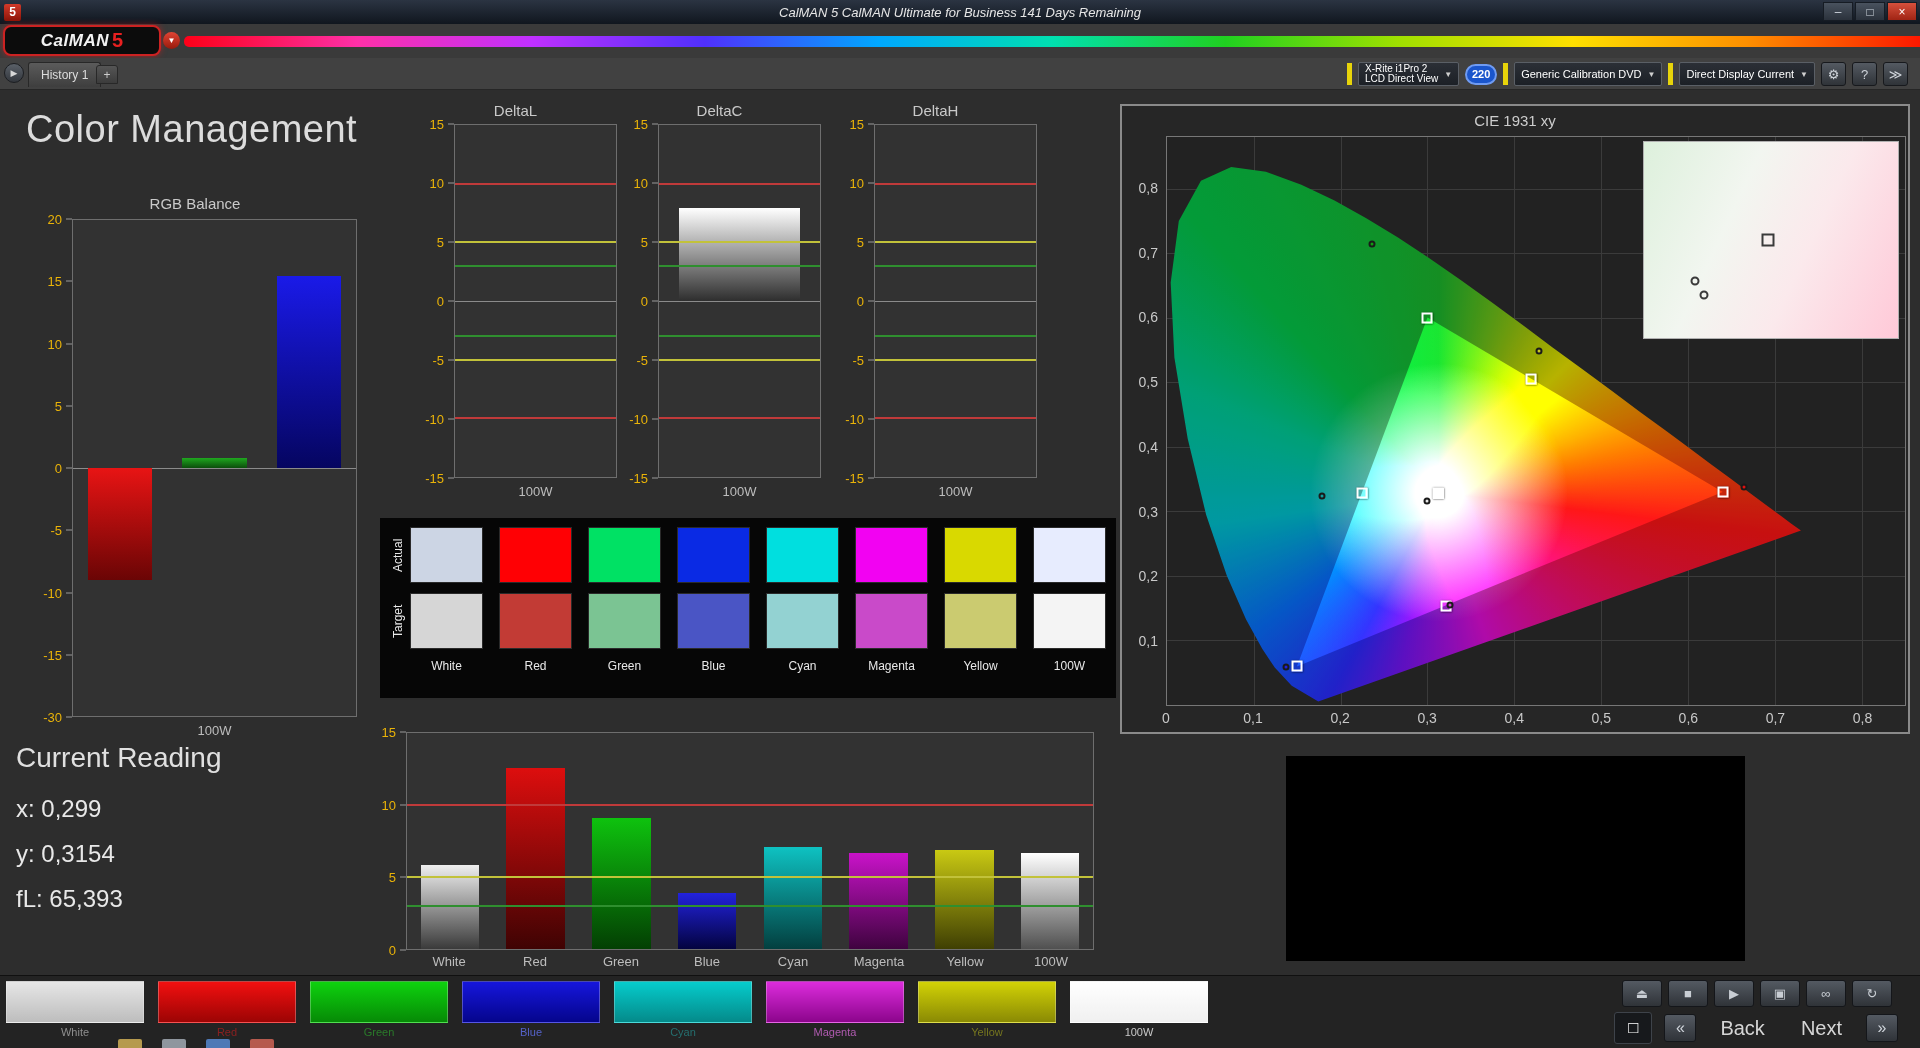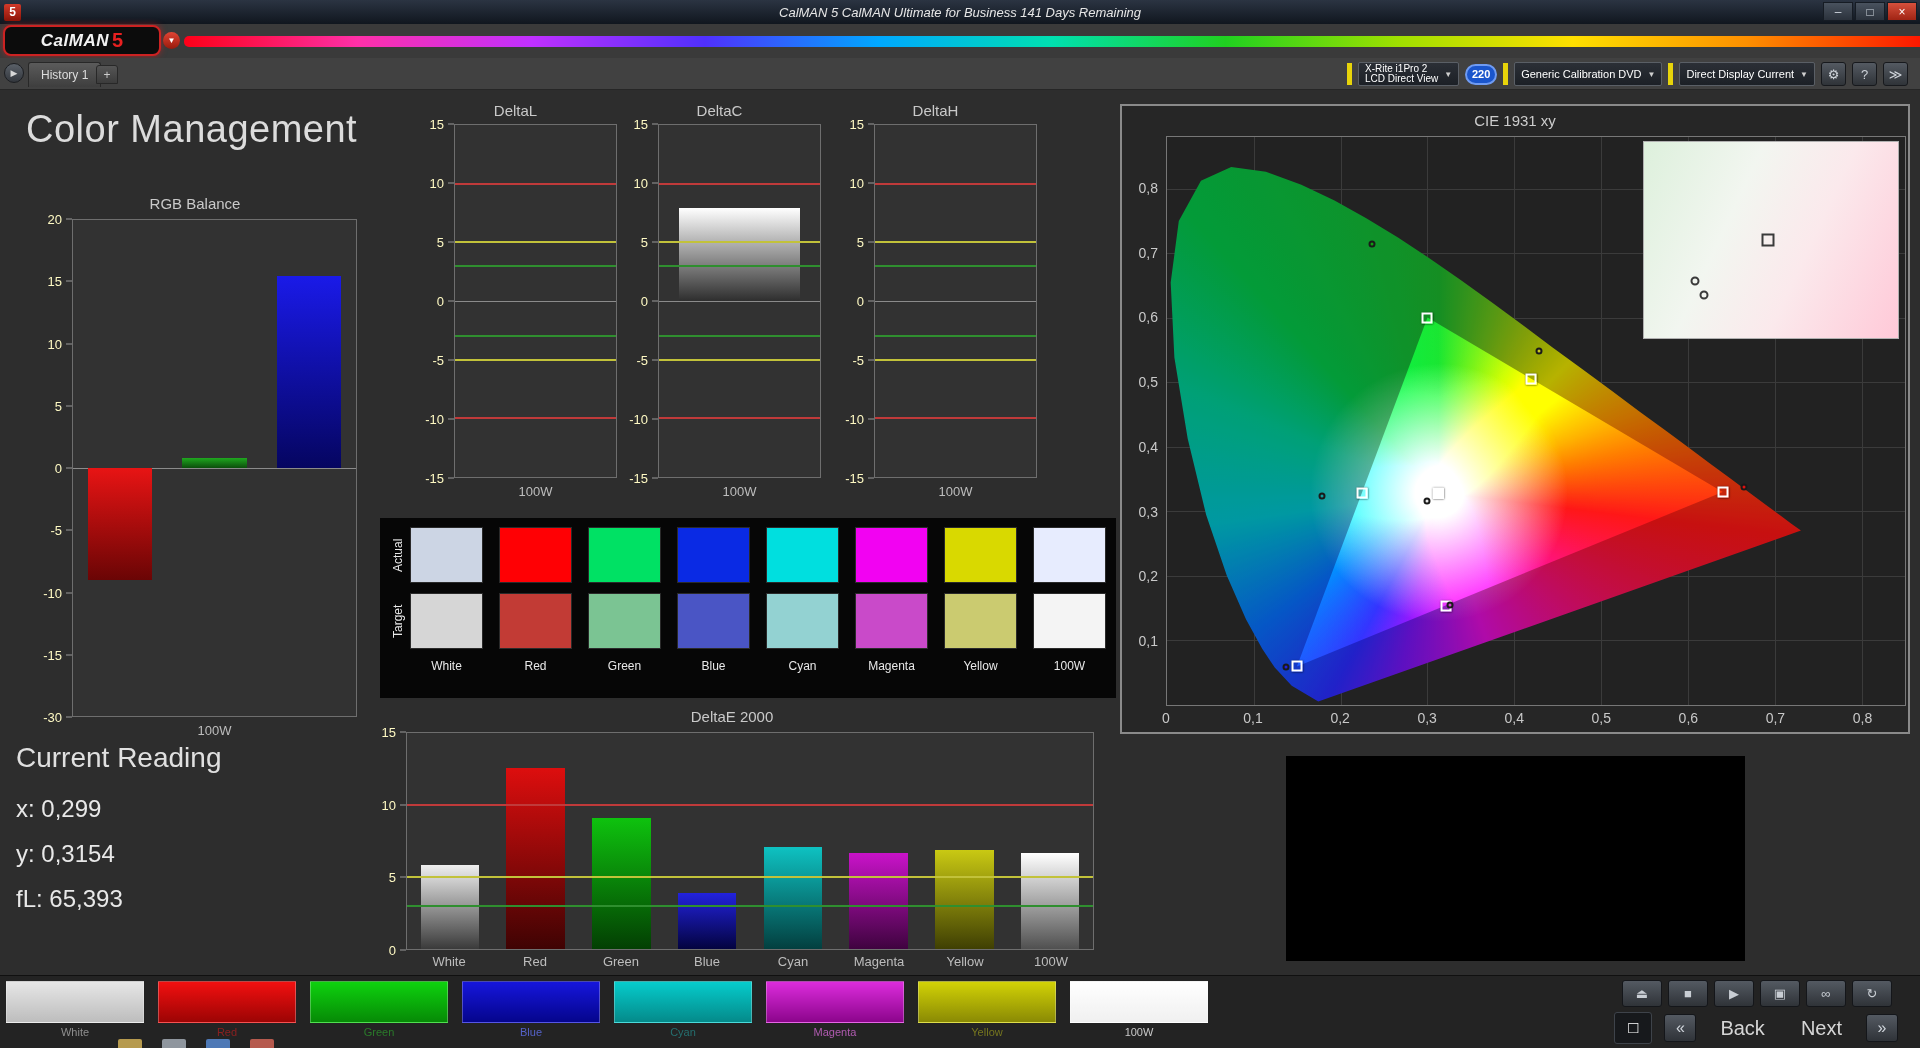--- a/index.html
+++ b/index.html
@@ -54,21 +54,21 @@
 
   
   .main { position:absolute; left:0; top:90px; width:1920px; height:885px; background:#2d2d2d; }
   .page-heading { position:absolute; left:26px; top:18px; color:#dcdcdc; font-size:38px; font-weight:400; letter-spacing:.5px; }
 
   
   .chart { position:absolute; }
   .chart-title { position:absolute; top:0; left:0; right:0; text-align:center; color:#c9c9c9; font-size:15px; }
   .plot { position:absolute; background:#323232; border:1px solid #6e6e6e; overflow:hidden; }
   .yaxis { position:absolute; }
-  .ytick { position:absolute; right:10px; transform:translateY(-50%); color:#fef9c3; font-size:13px; }
+  .ytick { position:absolute; right:10px; transform:translateY(-50%); color:#eab308; font-size:13px; }
   .tickmark { position:absolute; right:0; width:6px; height:1px; background:#9a9a9a; transform:translateY(-50%); }
   .zeroline { position:absolute; left:0; right:0; height:1px; background:#8b8b8b; }
   .refline { position:absolute; left:0; right:0; height:2px; transform:translateY(-1px); }
   .bar { position:absolute; }
   .xaxis { position:absolute; }
   .xcat { position:absolute; transform:translateX(-50%); color:#bdbdbd; font-size:13px; white-space:nowrap; }
   .xlabel-c { width:100%; text-align:center; color:#bdbdbd; font-size:13px; }
 
   #rgb-chart { left:20px; top:105px; width:350px; height:566px; }
   #rgb-chart .plot  { left:52px; top:24px; width:285px; height:498px; }
@@ -384,21 +384,20 @@
             <div class="cc-name">Blue</div>
             <div class="cc-name">Cyan</div>
             <div class="cc-name">Magenta</div>
             <div class="cc-name">Yellow</div>
             <div class="cc-name">100W</div>
           </div>
       </div>
     </div>
 
     <div class="chart" id="delta-e">
-      <div class="chart-title">DeltaE 2000</div>
       <div class="yaxis">
           <div class="ytick" style="top: 0%;">15</div>
           <div class="tickmark" style="top: 0%;"></div>
           <div class="ytick" style="top: 33.3333%;">10</div>
           <div class="tickmark" style="top: 33.3333%;"></div>
           <div class="ytick" style="top: 66.6667%;">5</div>
           <div class="tickmark" style="top: 66.6667%;"></div>
           <div class="ytick" style="top: 100%;">0</div>
           <div class="tickmark" style="top: 100%;"></div>
         </div>

